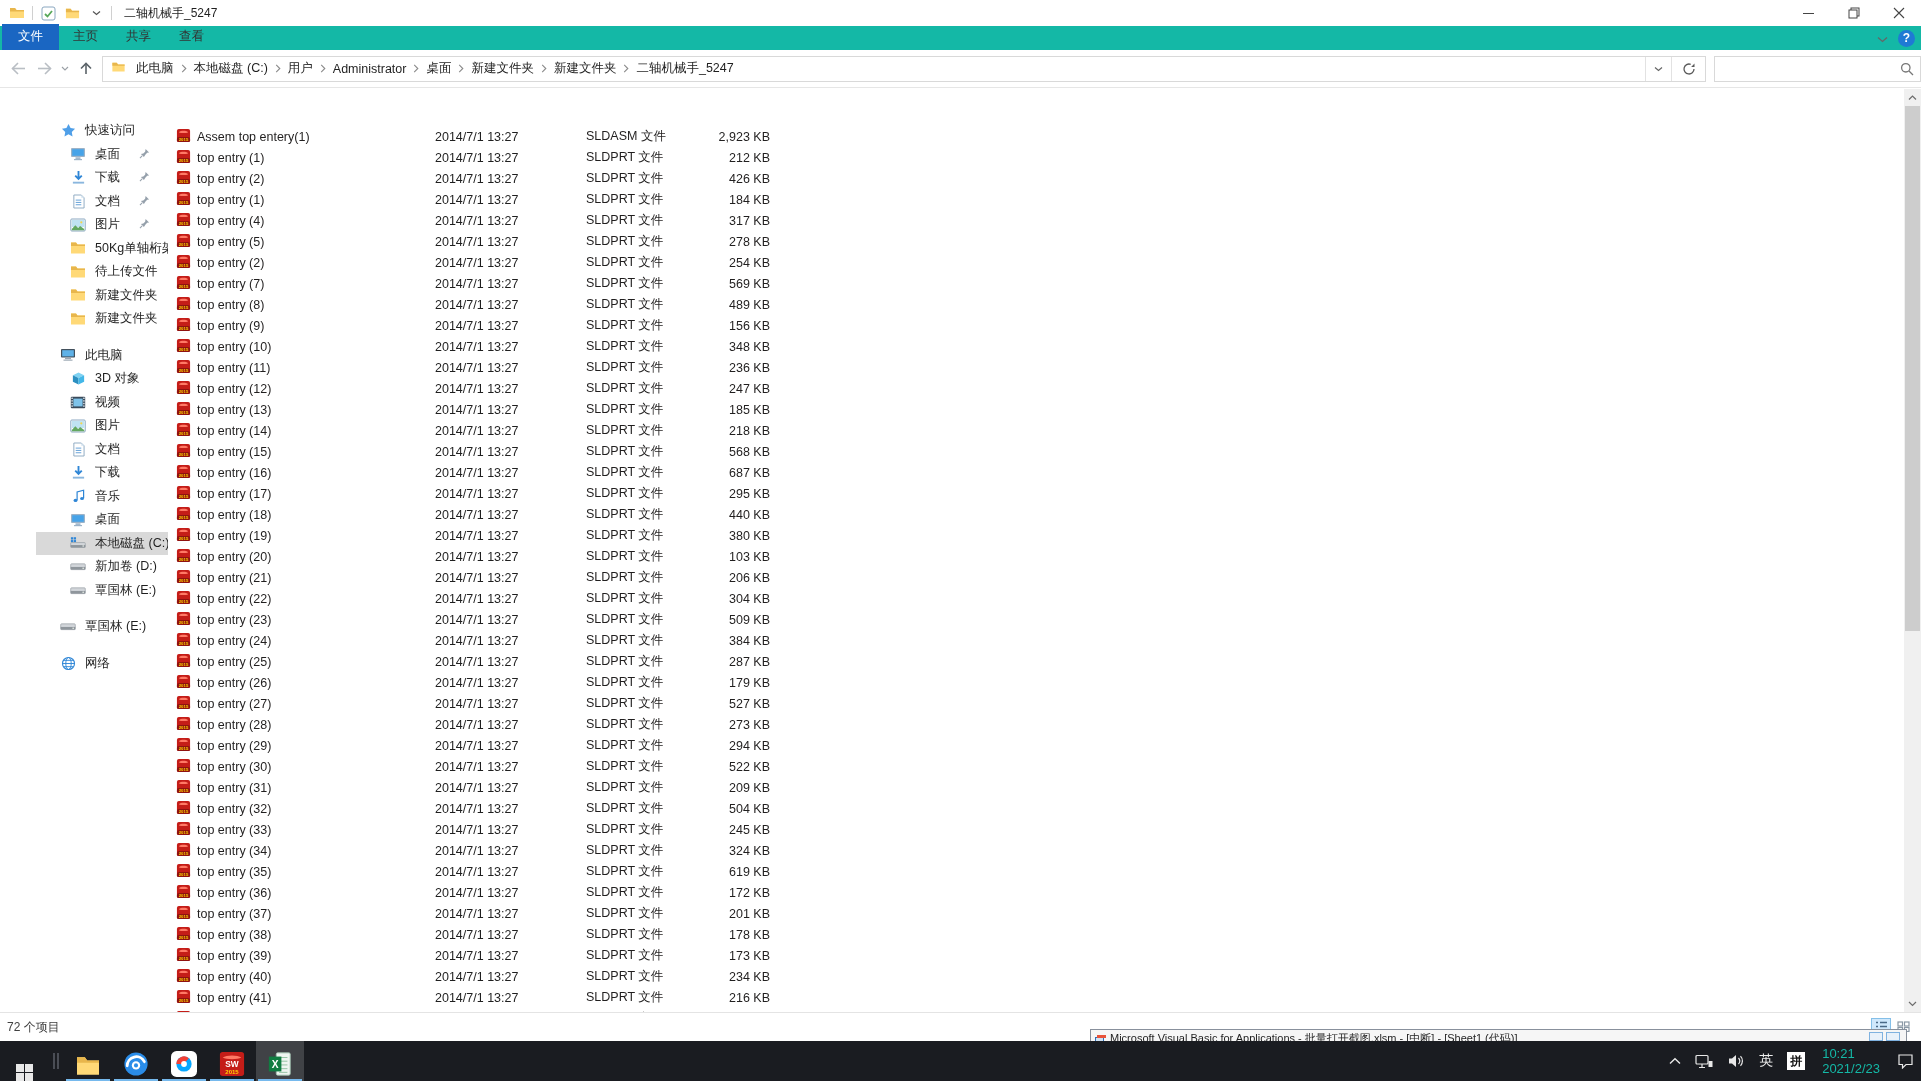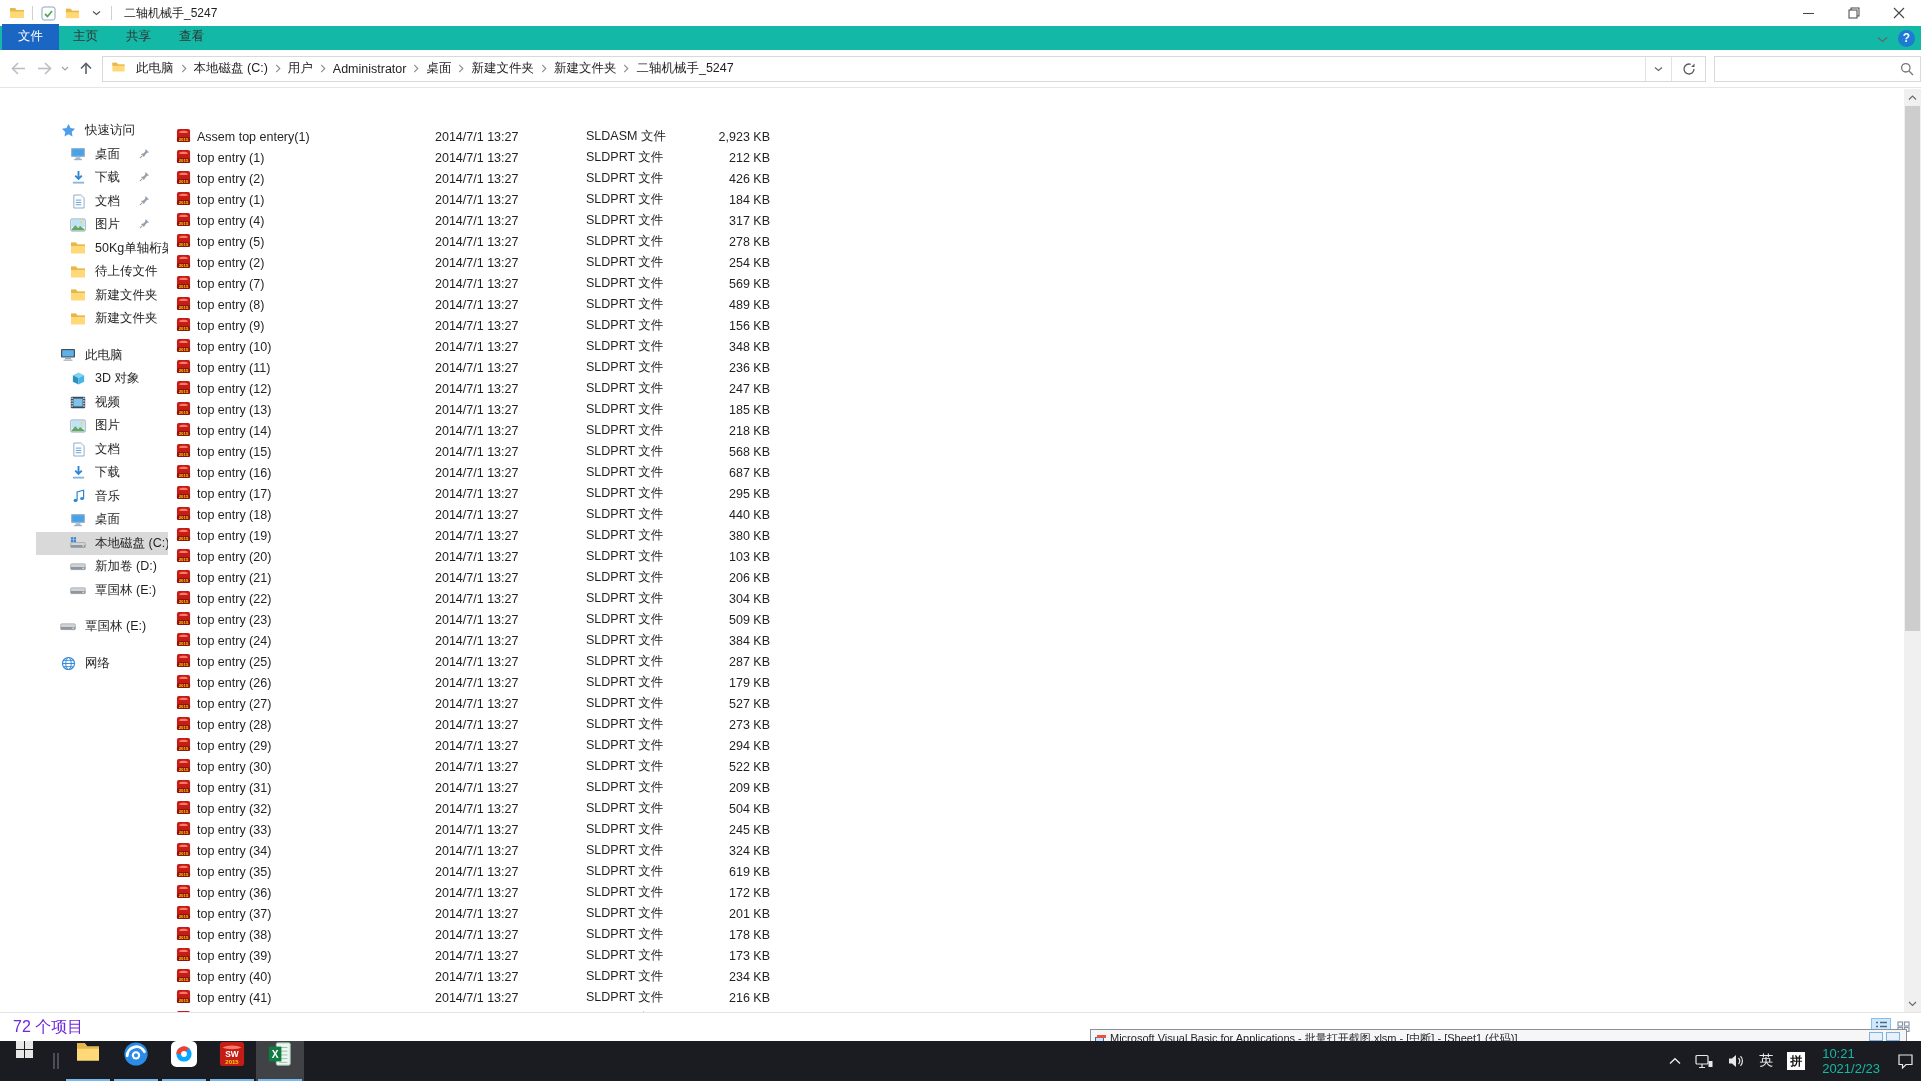--- a/index.html
+++ b/index.html
@@ -72,37 +72,37 @@
 
   
   .vscroll { width:17px; flex:none; background:#f0f0f0; position:relative; }
   .vs-arrow { position:absolute; left:0; width:17px; height:17px; display:flex; align-items:center; justify-content:center; }
   .vs-up { top:0; } .vs-down { bottom:0; }
   .vs-thumb { position:absolute; left:1px; width:15px; top:17px; height:525px; background:#cdcdcd; }
 
   
   .statusbar { position:absolute; top:1012px; left:0; right:0; height:29px; background:#fff;
     border-top:1px solid #e4e4e4; display:flex; align-items:center; }
-  .status-count { font-size:16px; color:#6d28d9; padding-left:13px; }
+  .status-count { font-size:12px; color:#404040; padding-left:7px; }
   .view-toggles { position:absolute; right:8px; top:5px; display:flex; gap:2px; }
   .vt-btn { width:20px; height:17px; display:flex; align-items:center; justify-content:center; border:1px solid transparent; }
   .vt-btn.active { background:#cfe8fc; border-color:#84bfe8; }
 
   
   .vba-strip { position:absolute; left:1090px; top:1029px; width:817px; height:12px; background:#f6f6f6;
     border:1px solid #88909c; border-bottom:none; overflow:hidden; display:flex; align-items:flex-start; }
   .vba-title { font-size:11px; color:#1f1f1f; white-space:nowrap; padding-top:1px; }
   .vba-icon { width:11px; height:10px; margin:1px 4px 0 4px; flex:none; }
   .vba-ctrls { margin-left:auto; display:flex; gap:3px; padding:2px 6px 0 0; }
   .vba-ctrl { width:14px; height:9px; border:1px solid #7fb2e0; background:#e8f1fa; }
 
   
   .taskbar { position:absolute; left:0; top:1041px; width:1921px; height:40px; background:#1a1c21;
     display:flex; align-items:stretch; z-index:50; }
-  .tb-btn { width:48px; display:flex; align-items:flex-start; justify-content:center; position:relative; }
+  .tb-btn { width:48px; display:flex; align-items:flex-end; justify-content:center; position:relative; }
   .tb-btn .runline { position:absolute; bottom:0; left:2px; right:2px; height:2px; background:#76b9ed; }
   .tb-btn.active-app { background:rgba(255,255,255,0.17); }
   .tb-sep { width:16px; display:flex; align-items:center; justify-content:center; }
   .tb-spacer { flex:1; }
   .tray { display:flex; align-items:center; gap:0; }
   .tray-item { height:40px; display:flex; align-items:center; justify-content:center; padding:0 7px; }
   .ime { color:#eee; font-size:14px; }
   .ime-badge { background:#fff; color:#111; font-size:12px; font-weight:bold; width:18px; height:18px;
     display:flex; align-items:center; justify-content:center; }
   .clock { color:#14b8a6; font-size:13px; line-height:15px; padding:0 10px; }

